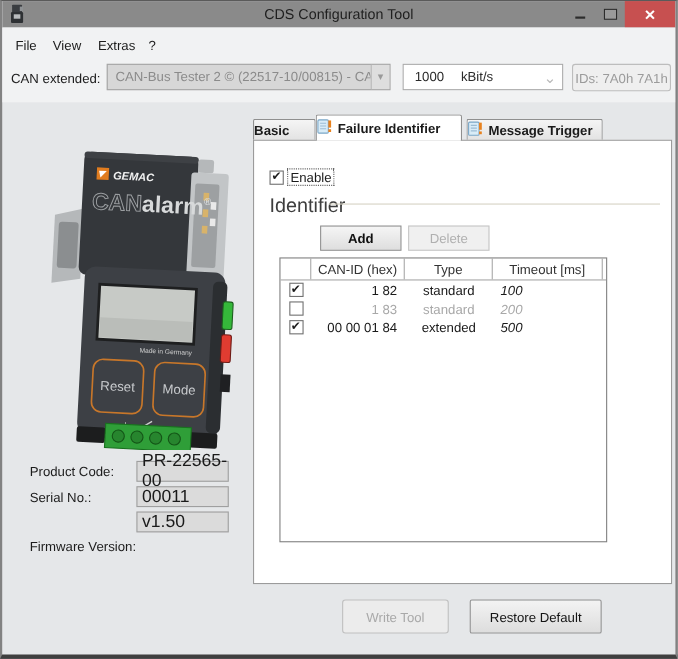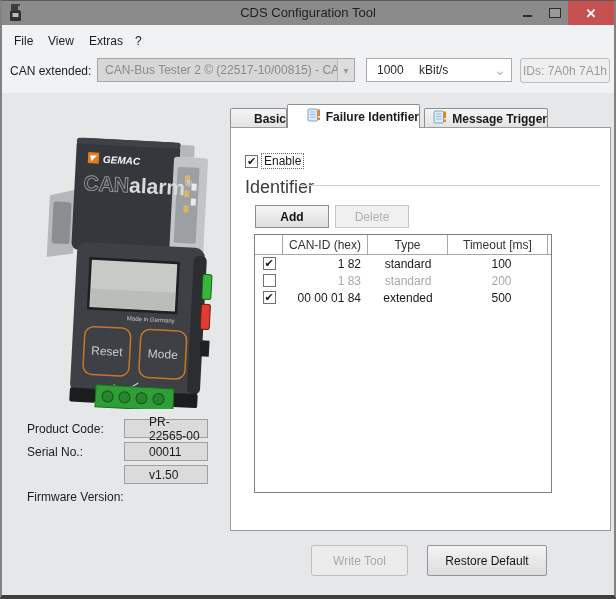--- a/index.html
+++ b/index.html
@@ -31,59 +31,59 @@
     display:flex;align-items:center;}
   .combo-bitrate .val{padding-left:10px;width:42px;}
   .combo-bitrate .unit{flex:1;}
   .combo-bitrate .chev{width:22px;color:#b9b9b9;font-size:14px;text-align:center;}
   .ids-btn{position:absolute;left:518px;top:57px;width:90px;height:25px;box-sizing:border-box;
     background:#efefef;border:1px solid #bdbdbd;border-radius:3px;color:#9b9b9b;font-size:12px;
     display:flex;align-items:center;justify-content:center;}
   
   .tab{position:absolute;box-sizing:border-box;font-size:12px;font-weight:bold;color:#1a1a1a;
     border:1px solid #8f8f8f;border-bottom:none;background:linear-gradient(#f5f5f5,#e2e2e2);
-    display:flex;align-items:center;justify-content:flex-end;gap:5px;border-radius:2px 2px 0 0;}
+    display:flex;align-items:center;justify-content:flex-start;gap:5px;border-radius:2px 2px 0 0;}
   .tab-basic{left:228px;top:107px;width:57px;height:20px;z-index:1;}
   .tab-active{left:285px;top:103px;width:133px;height:24px;background:#fff;z-index:3;}
   .tab-mt{left:422px;top:107px;width:124px;height:20px;z-index:1;}
   .panel{position:absolute;left:228px;top:126px;width:381px;height:404px;background:#fff;
     border:1px solid #9b9b9b;box-sizing:border-box;z-index:2;}
   
   .checkbox{width:13px;height:13px;background:#fff;border:1px solid #707070;box-sizing:border-box;
     font-size:11px;line-height:10px;text-align:center;color:#1a1a1a;}
   .enable-row{position:absolute;left:243px;top:152px;display:flex;align-items:center;gap:3px;z-index:4;}
   .enable-label{font-size:12px;color:#1a1a1a;border:1px dotted #666;padding:0 2px;}
   .group-label{position:absolute;left:243px;top:176px;font-size:18px;color:#3d3d3d;z-index:4;}
   .group-line{position:absolute;left:297px;top:184px;width:301px;height:1px;background:#d6d2c4;z-index:4;}
   
-  .btn{box-sizing:border-box;font-size:12px;display:flex;align-items:center;justify-content:center;}
+  .btn{box-sizing:border-box;font-size:12px;display:flex;align-items:center;justify-content:center;margin-left:36px;}
   .btn-add{position:absolute;left:253px;top:204px;width:74px;height:23px;z-index:4;font-weight:bold;
     background:linear-gradient(#f5f5f5,#dedede);border:1px solid #8e8e8e;color:#111;}
   .btn-delete{position:absolute;left:333px;top:204px;width:74px;height:23px;z-index:4;
     background:#f0f0f0;border:1px solid #c6c6c6;color:#b0b0b0;}
   
   .table{position:absolute;left:252px;top:233px;width:298px;height:259px;z-index:4;
     background:#fff;border:1px solid #808080;box-sizing:border-box;font-size:12px;color:#1a1a1a;}
   .thead{display:flex;height:19px;border-bottom:1px solid #a8a8a8;}
   .th{box-sizing:border-box;border-right:1px solid #a8a8a8;display:flex;align-items:center;justify-content:center;color:#333;}
   .c0{width:28px;} .c1{width:85px;} .c2{width:80px;} .c3{width:100px;} .c4{flex:1;border-right:none;}
   .trow{display:flex;height:17px;align-items:center;}
   .td{box-sizing:border-box;}
   .td.c0{display:flex;align-items:center;justify-content:center;}
   .td.c1{text-align:right;padding-right:7px;}
   .td.c2{text-align:center;}
-  .td.c3{text-align:center;padding-left:7px;}
+  .td.c3{text-align:left;padding-left:7px;font-style:italic;}
   .trow.dim .td{color:#a8a8a8;}
   .trow .checkbox{width:13px;height:13px;}
   
   .device{position:absolute;left:15px;top:103px;width:210px;height:305px;}
   
   .info-label{position:absolute;font-size:12px;color:#1c1c1c;}
   .info-field{position:absolute;left:122px;width:84px;height:19px;box-sizing:border-box;background:#dbdbdb;
-    border:1px solid #9f9f9f;font-size:12px;color:#1a1a1a;display:flex;align-items:center;padding-left:24px;}
+    border:1px solid #9f9f9f;font-size:16px;color:#1a1a1a;display:flex;align-items:center;padding-left:4px;}
   
   .btn-disconnect{position:absolute;left:73px;top:546px;width:88px;height:29px;border-radius:4px;
     background:linear-gradient(#fdf3ad,#f9e583);border:1px solid #cdb96a;font-weight:bold;color:#1a1a1a;font-size:12px;}
   .btn-write{position:absolute;left:309px;top:544px;width:97px;height:31px;border-radius:3px;
     background:#ececec;border:1px solid #bfbfbf;color:#a9a9a9;font-size:12px;}
   .btn-restore{position:absolute;left:425px;top:544px;width:120px;height:31px;border-radius:2px;
     background:linear-gradient(#f3f3f3,#dddddd);border:1px solid #949494;color:#141414;font-size:12px;}
 </style>
 </head>
 <body>

